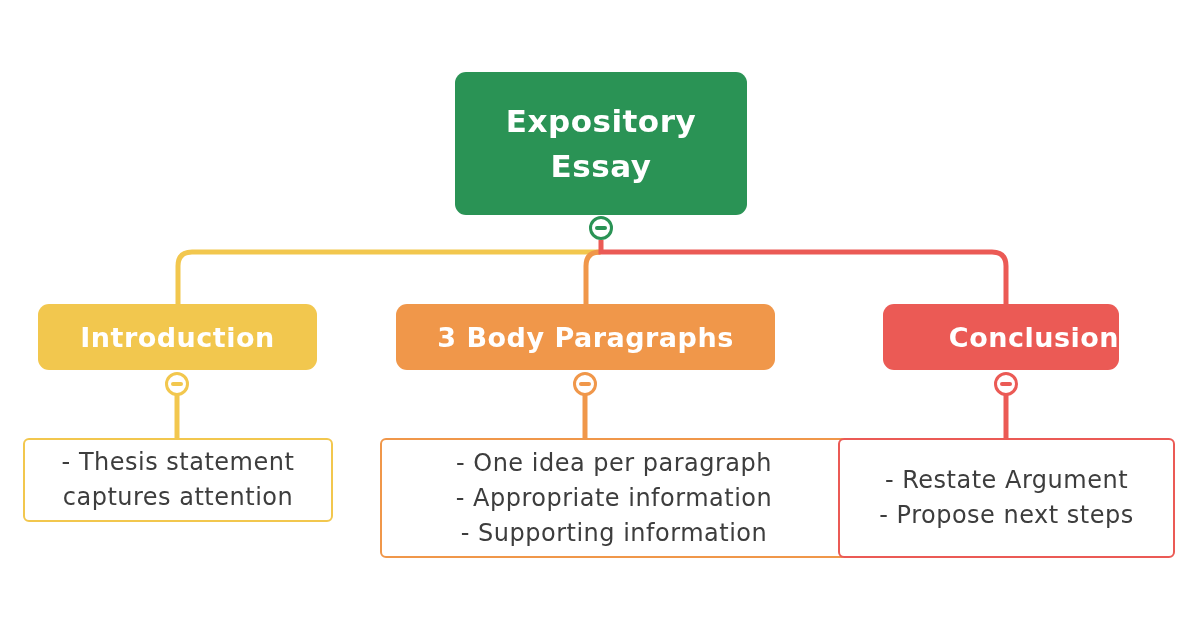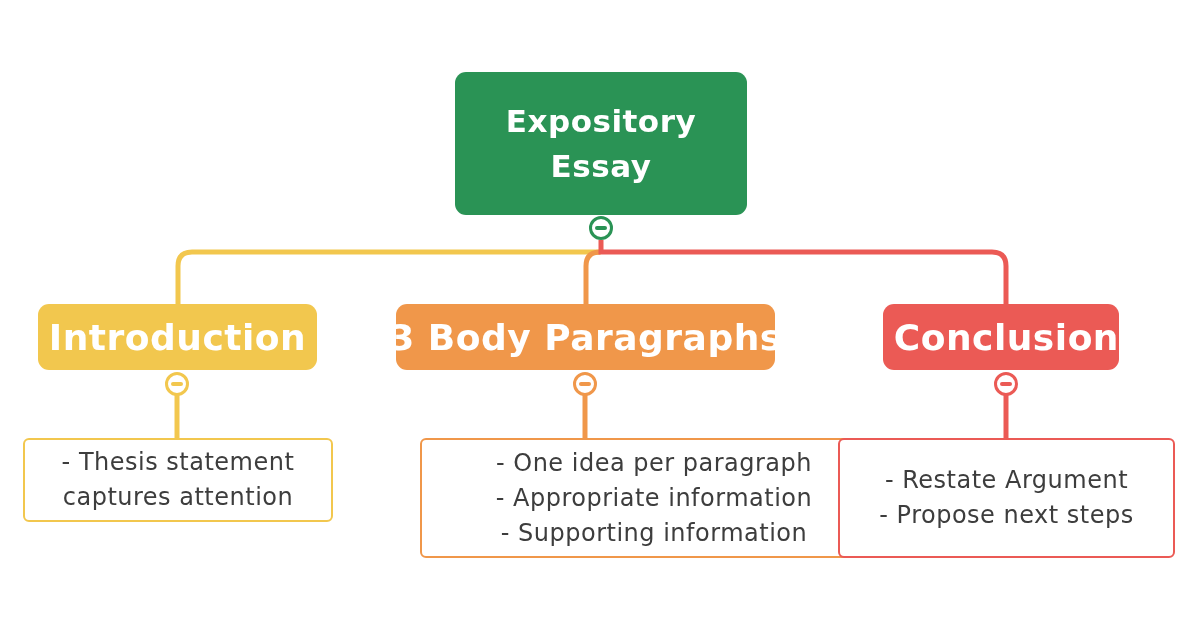--- a/index.html
+++ b/index.html
@@ -56,41 +56,41 @@
     width: 292px; height: 143px;
     background: var(--green, #2A9355);
     font-size: 31px;
     line-height: 45px;
     letter-spacing: 0.5px;
     padding: 0 28px;
   }
   .branch-node {
     top: 304px;
     height: 66px;
-    font-size: 36px;
+    font-size: 27px;
     letter-spacing: 0.5px;
     white-space: nowrap;
   }
   .branch-yellow { left: 38px;  width: 279px; background: var(--yellow, #F2C74E); }
   .branch-orange { left: 396px; width: 379px; background: var(--orange, #F0974A); }
   .branch-red    { left: 883px; width: 236px; background: var(--red, #EB5A55); justify-content: flex-end; }
 
   .leaf-node {
     top: 438px;
     background: var(--background, #ffffff);
     border-radius: 6px;
     color: var(--leaf-text, #3D3D3D);
     font-size: 24px;
     line-height: 35px;
     letter-spacing: 0.5px;
     flex-direction: column;
     padding: 4px 10px;
   }
   .leaf-yellow { left: 23px;  width: 310px; height: 84px;  border: 2px solid var(--yellow, #F2C74E); }
-  .leaf-orange { left: 380px; width: 468px; height: 120px; border: 2px solid var(--orange, #F0974A); margin-left: 40px; }
+  .leaf-orange { left: 380px; width: 468px; height: 120px; border: 2px solid var(--orange, #F0974A); }
   .leaf-red    { left: 838px; width: 337px; height: 120px; border: 2px solid var(--red, #EB5A55); }
   .leaf-line { width: 100%; }
 
   .collapse {
     position: absolute;
     width: 24px;
     height: 24px;
     border-radius: 50%;
     background: var(--background, #ffffff);
     box-sizing: border-box;

